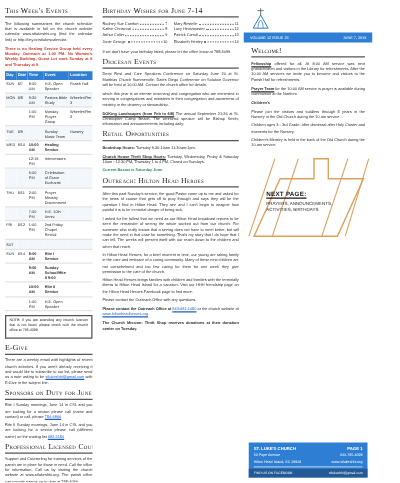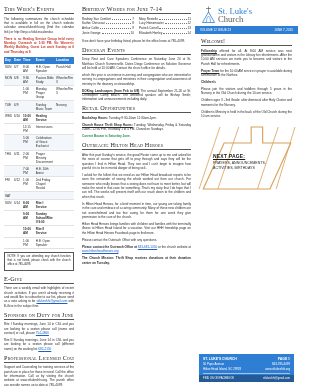--- a/index.html
+++ b/index.html
@@ -373,24 +373,20 @@
 
     <div class="logo-wrap">
       <div class="logo-mark">
         <svg viewBox="0 0 30 36" width="15" height="18" aria-hidden="true">
           <line x1="15" y1="1" x2="15" y2="13" stroke="#555" stroke-width="1.3"></line>
           <line x1="10" y1="5" x2="20" y2="5" stroke="#555" stroke-width="1.3"></line>
           <path d="M15 12 L27 33 L3 33 Z" fill="none" stroke="#2e7fd4" stroke-width="1.6"></path>
           <path d="M15 20 C11 23 11 30 11 33 L19 33 C19 30 19 23 15 20 Z" fill="#ffffff" stroke="#2e7fd4" stroke-width="1.2"></path>
         </svg>
       </div>
-      <div class="logo-text">
-        <span class="logo-l1">St. Luke's</span>
-        <span class="logo-l2">Church</span>
-      </div>
     </div>
 
     <div class="bluebar">
       <span>VOLUME 12 ISSUE 23</span>
       <span>JUNE 7, 2015</span>
     </div>
 
     <div class="c3body">
       <div class="h-welcome">Welcome!</div>
       <div class="p">

